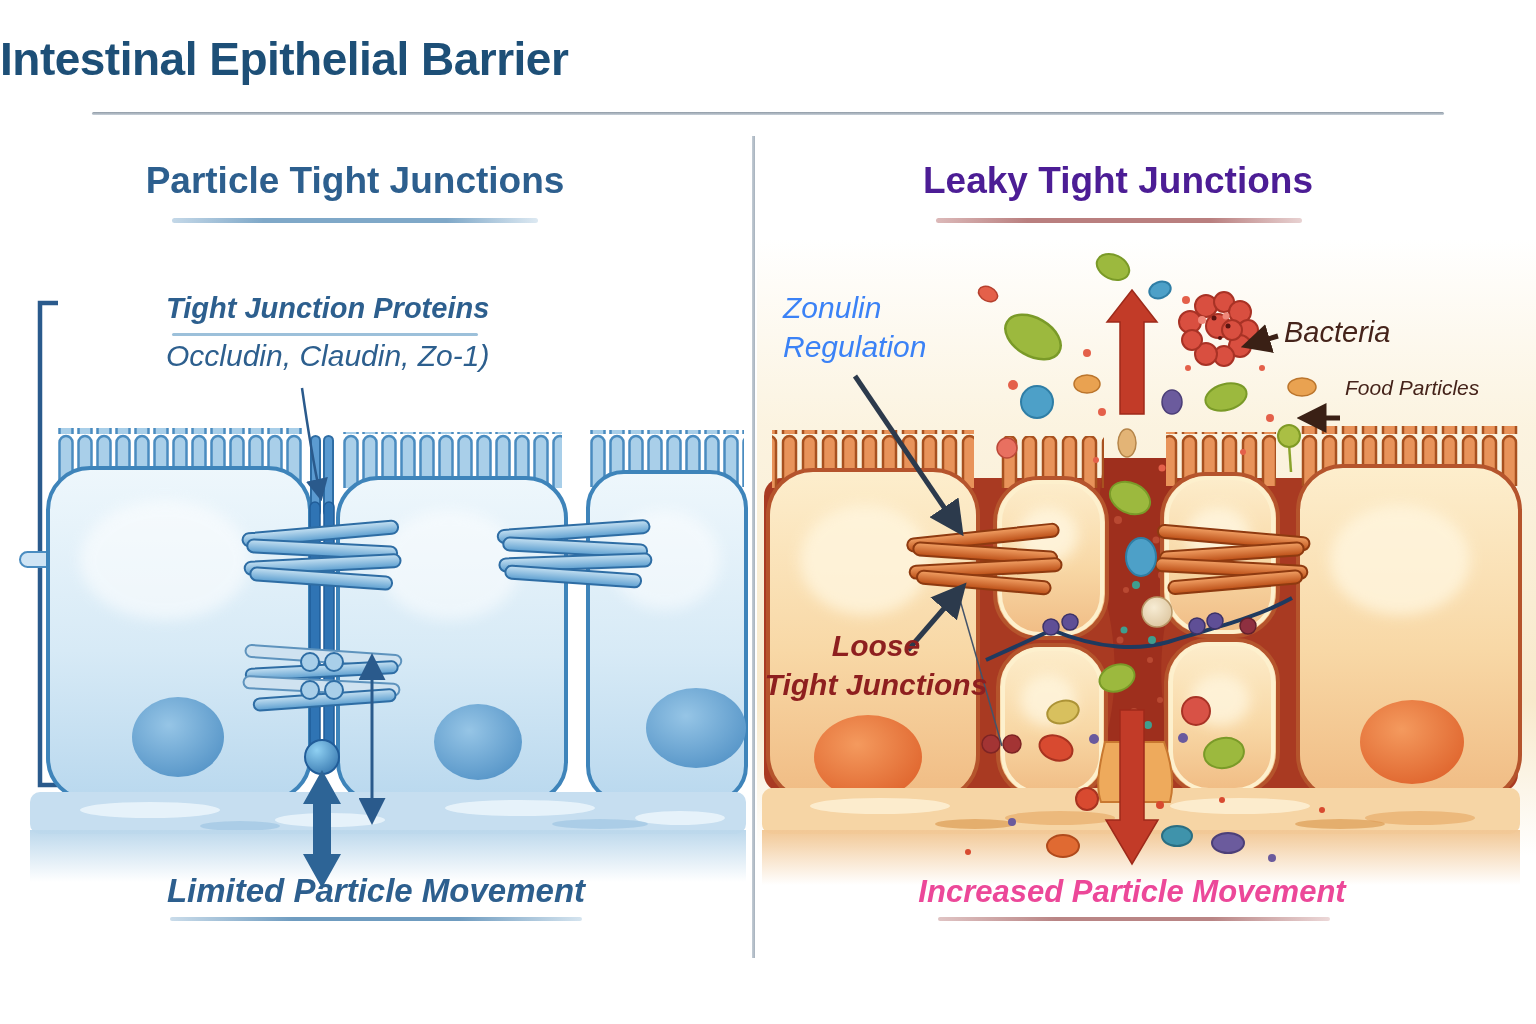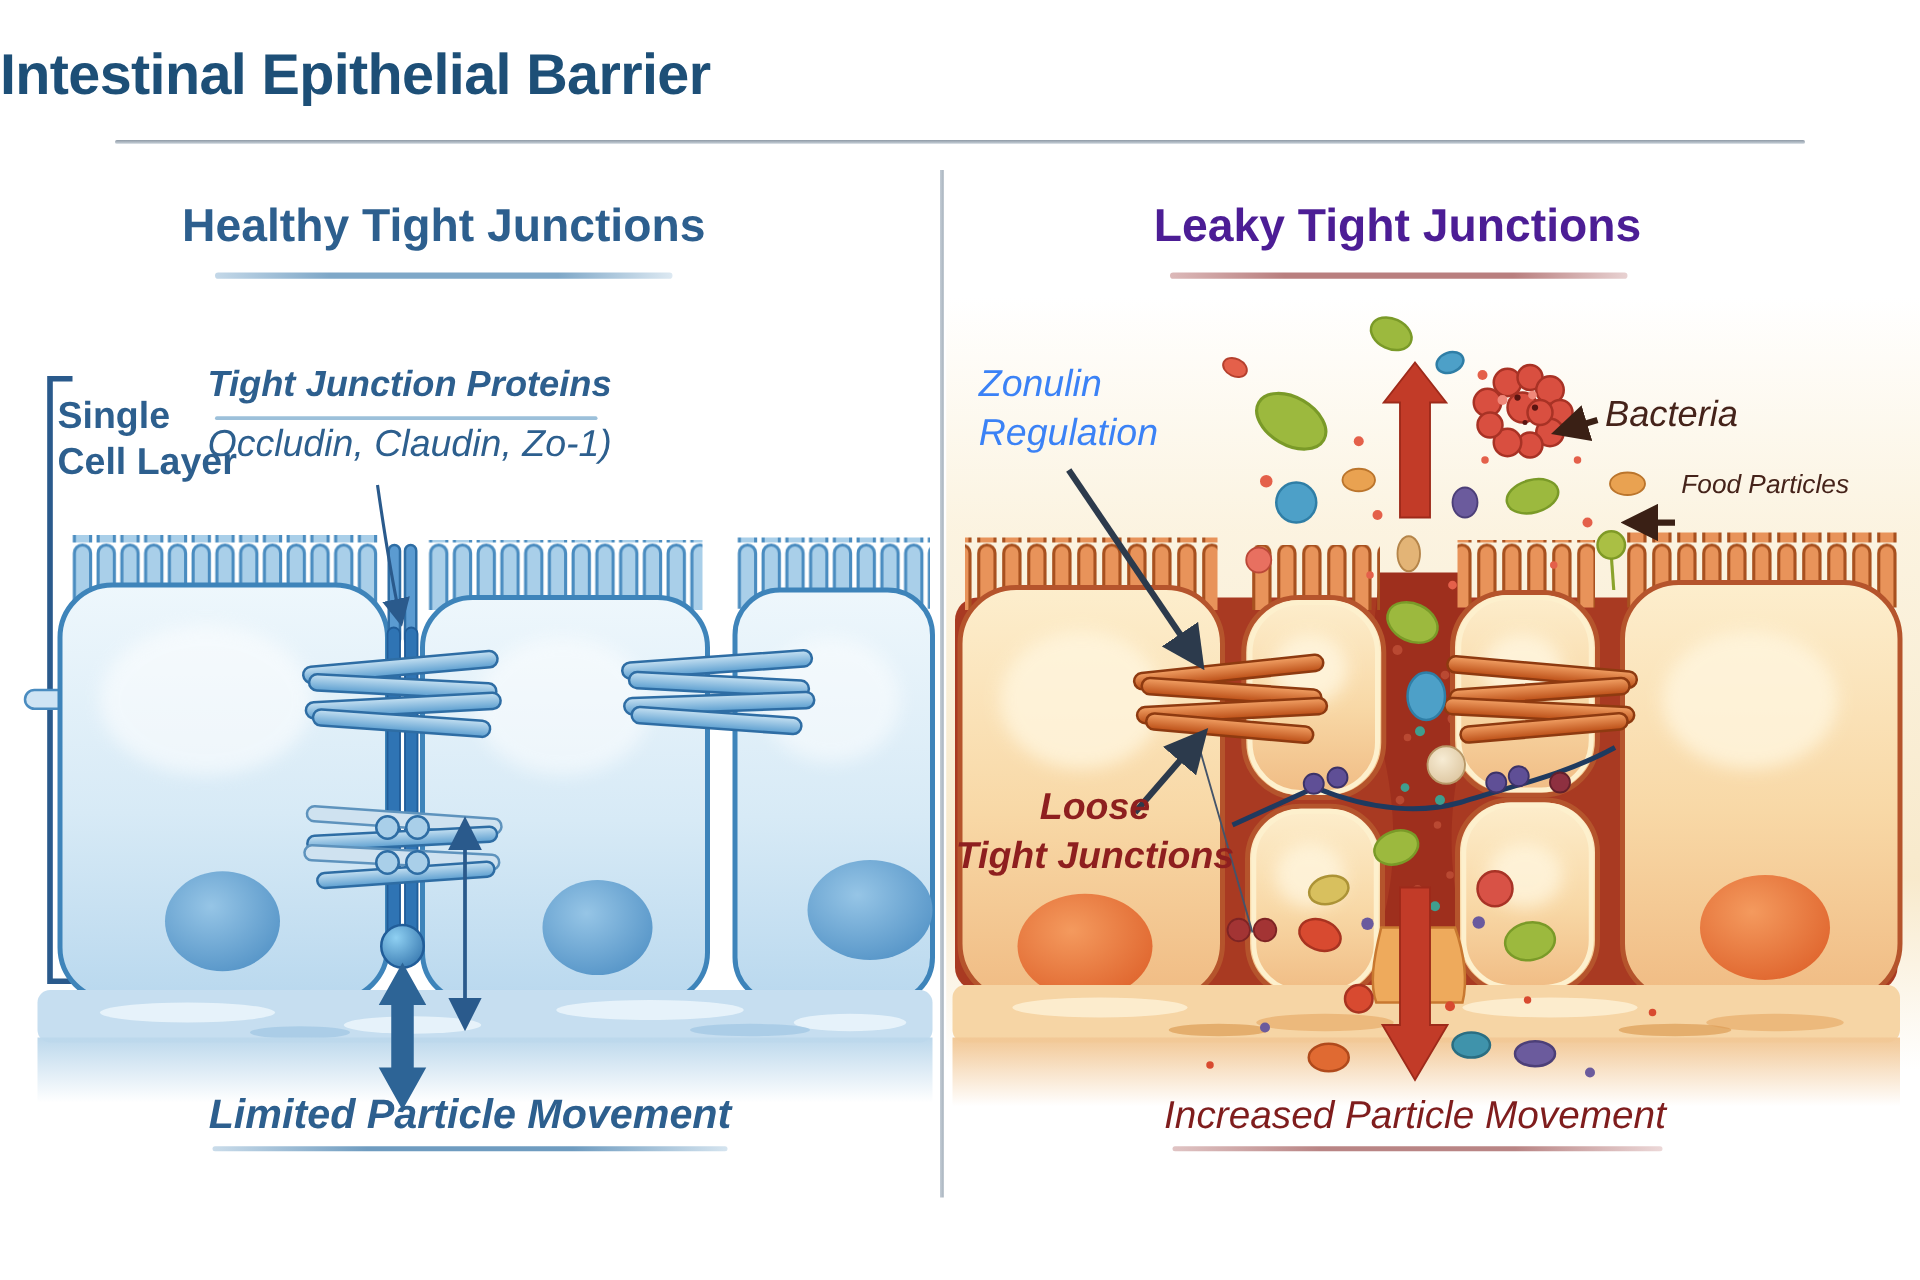--- a/index.html
+++ b/index.html
@@ -25,21 +25,21 @@
   .tjpRule{position:absolute;left:172px;top:333px;width:306px;height:3px;background:#9cc0da;border-radius:2px;}
   .tjpSub{left:166px;top:339px;width:316px;font-size:30px;font-style:italic;}
   .limited{left:150px;top:872px;width:452px;font-size:33px;font-weight:bold;font-style:italic;}
   .limitedRule{position:absolute;left:170px;top:917px;width:412px;height:4px;border-radius:2px;
          background:linear-gradient(90deg,#cadcea,#6f9cc0 30%,#6f9cc0 70%,#d5e4ef);}
   .zonulin{left:783px;top:288px;font-size:30px;font-style:italic;color:#3b82f6;line-height:39px;}
   .bact{left:1284px;top:316px;font-size:29px;font-style:italic;color:#45231a;text-align:center;}
   .food{left:1345px;top:376px;font-size:21px;font-style:italic;color:#45231a;}
   .loose{left:760px;top:626px;width:232px;font-size:30px;font-weight:bold;font-style:italic;
          color:#8e1f1f;line-height:39px;}
-  .increased{left:908px;top:874px;width:448px;font-size:31px;font-weight:normal;font-style:italic;color:#7f1d1d;}
+  .increased{left:908px;top:874px;width:448px;font-size:31px;font-weight:bold;font-style:italic;color:#ec4899;}
   .increasedRule{position:absolute;left:938px;top:917px;width:392px;height:4px;border-radius:2px;
          background:linear-gradient(90deg,#e0c4c4,#b98585 30%,#b98585 70%,#ecd8d8);}
 </style>
 </head>
 <body>
 
 <div class="stage">
 
 <svg class="art" viewBox="0 0 1536 1024">
   <defs>
@@ -372,29 +372,25 @@
     <line x1="908" y1="650" x2="960" y2="590" stroke="#2c3a4c" stroke-width="5" marker-end="url(#mD)"></line>
     <line x1="1278" y1="336" x2="1248" y2="345" stroke="#3a2015" stroke-width="5" marker-end="url(#mBr)"></line>
     <line x1="1340" y1="418" x2="1304" y2="418" stroke="#3a2015" stroke-width="5" marker-end="url(#mBr)"></line>
   </g>
 </svg>
 
 <div class="lbl title">Intestinal Epithelial Barrier</div>
 <div class="title-rule"></div>
 <div class="divider"></div>
 
-<div class="lbl hdrL ctr">Healthy Tight Junctions</div>
+<div class="lbl hdrL ctr">Particle Tight Junctions</div>
 <div class="ruleL"></div>
 <div class="lbl hdrR ctr">Leaky Tight Junctions</div>
 <div class="ruleR"></div>
 
-<div class="lbl single">
-  <div>Single</div>
-  <div>Cell Layer</div>
-</div>
 <div class="lbl tjp ctr">Tight Junction Proteins</div>
 <div class="tjpRule"></div>
 <div class="lbl tjpSub ctr">Occludin, Claudin, Zo-1)</div>
 <div class="lbl limited ctr">Limited Particle Movement</div>
 <div class="limitedRule"></div>
 
 <div class="lbl zonulin">
   <div>Zonulin</div>
   <div>Regulation</div>
 </div>

